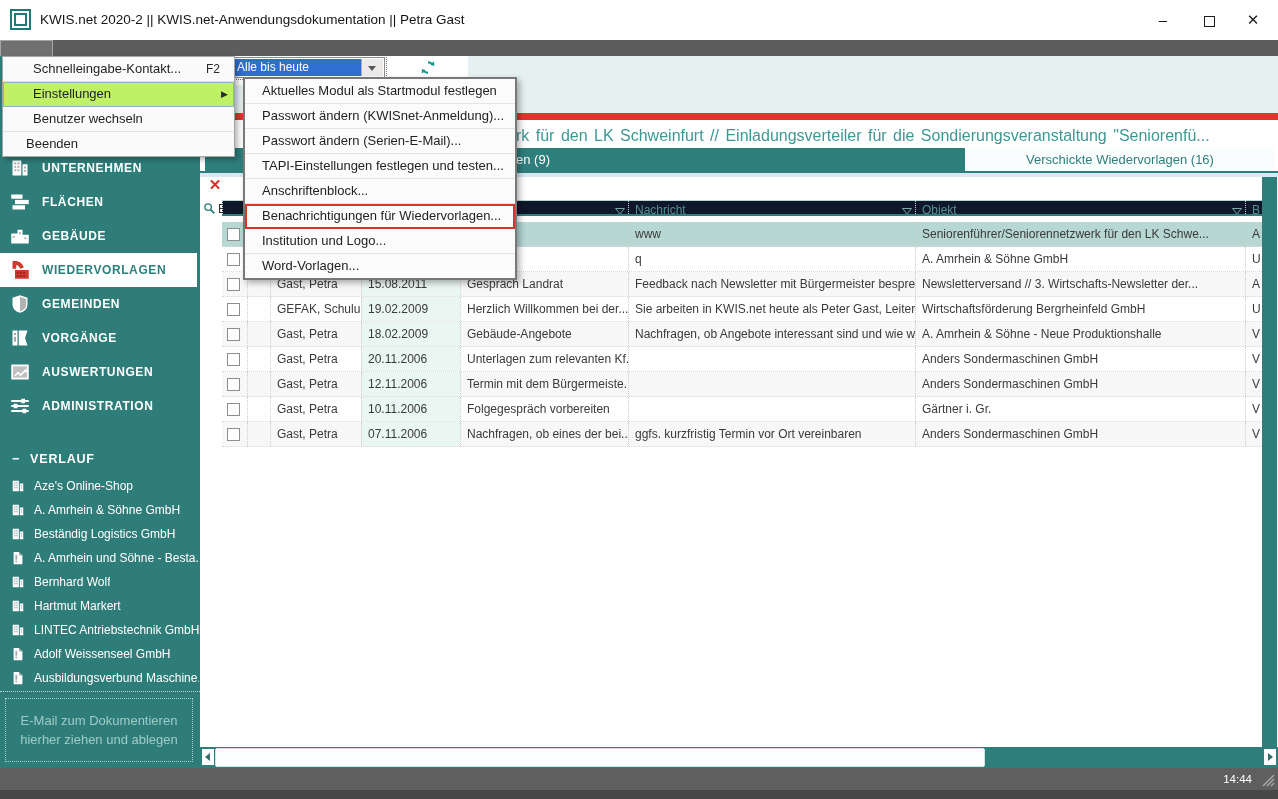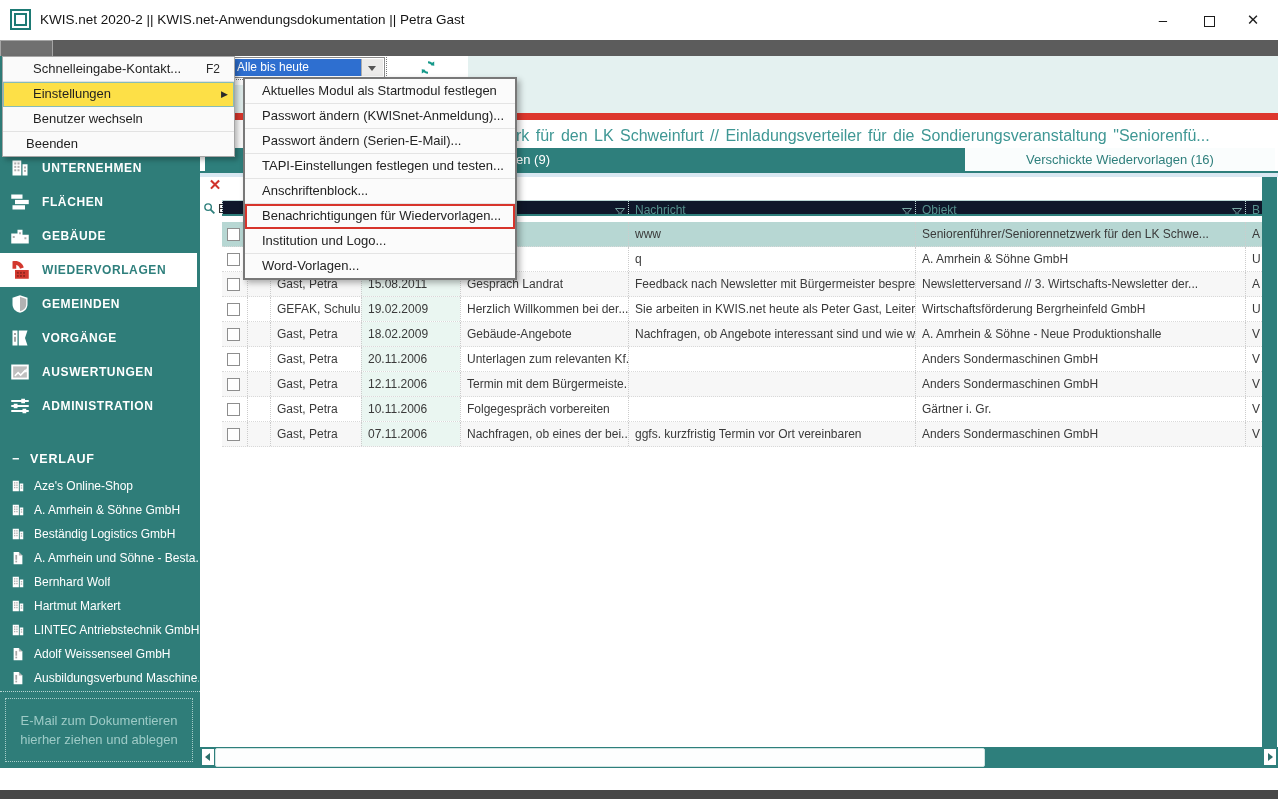--- a/index.html
+++ b/index.html
@@ -83,21 +83,21 @@
   
   #statusbar{position:absolute;left:0;top:768px;width:1278px;height:22px;background:#5f5f5f;}
   #status-time{position:absolute;right:26px;top:0;line-height:22px;font-size:11.5px;color:#fff;}
   #grip{position:absolute;right:3px;bottom:3px;width:14px;height:14px;}
   #taskstrip{position:absolute;left:0;top:790px;width:1278px;height:9px;background:#474747;}
   
   #menu1{position:absolute;left:2px;top:56px;width:231px;background:#fafafa;border:1px solid #a6a6a6;
          box-shadow:3px 3px 5px rgba(0,0,0,.28);z-index:50;}
   .m1item{position:relative;height:24px;line-height:24px;padding-left:30px;font-size:13px;color:#1f1f1f;border-bottom:1px solid #e2e2e2;box-sizing:content-box;}
   .m1item:last-child{border-bottom:none;padding-left:23px;}
-  .m1item.is-active{background:#fde047;outline:1px solid #86bcb8;outline-offset:-1px;}
+  .m1item.is-active{background:#bef264;outline:1px solid #86bcb8;outline-offset:-1px;}
   .m1right{position:absolute;right:14px;font-size:12px;color:#2a2a2a;}
   .m1item.is-active .m1right{right:6px;font-size:9px;}
   #submenu{position:absolute;left:243px;top:77px;width:270px;background:#fbfbfb;border:2px solid #787878;
            box-shadow:3px 3px 6px rgba(0,0,0,.3);z-index:60;}
   .smitem{height:24px;line-height:24px;padding-left:17px;font-size:13px;color:#232323;border-bottom:1px solid #e4e4e4;white-space:nowrap;}
   .smitem:last-child{border-bottom:none;}
   .smitem.is-active{outline:2px solid #d7342b;outline-offset:-2px;}
   
   #filter-combo{position:absolute;left:30px;top:1px;width:155px;height:21px;background:#fff;border:1px solid #8a8a8a;
                 outline:1px dotted #777;outline-offset:1px;box-sizing:border-box;z-index:10;}
@@ -612,14 +612,26 @@
 
       <div class="smitem">Anschriftenblock...</div>
 
       <div class="smitem is-active">Benachrichtigungen für Wiedervorlagen...</div>
 
       <div class="smitem">Institution und Logo...</div>
 
       <div class="smitem">Word-Vorlagen...</div>
     </div>
 
+  <div id="statusbar">
+    <span id="status-time">14:44</span>
+    <span id="grip" class="ic">
+        <svg viewBox="0 0 14 14">
+          <g stroke="#a8a8a8" stroke-width="1.5">
+            <line x1="13" y1="2" x2="2" y2="13"></line>
+            <line x1="13" y1="6" x2="6" y2="13"></line>
+            <line x1="13" y1="10" x2="10" y2="13"></line>
+          </g>
+        </svg>
+      </span>
+  </div>
   <div id="taskstrip"></div>
 </div>
 
 </body></html>

